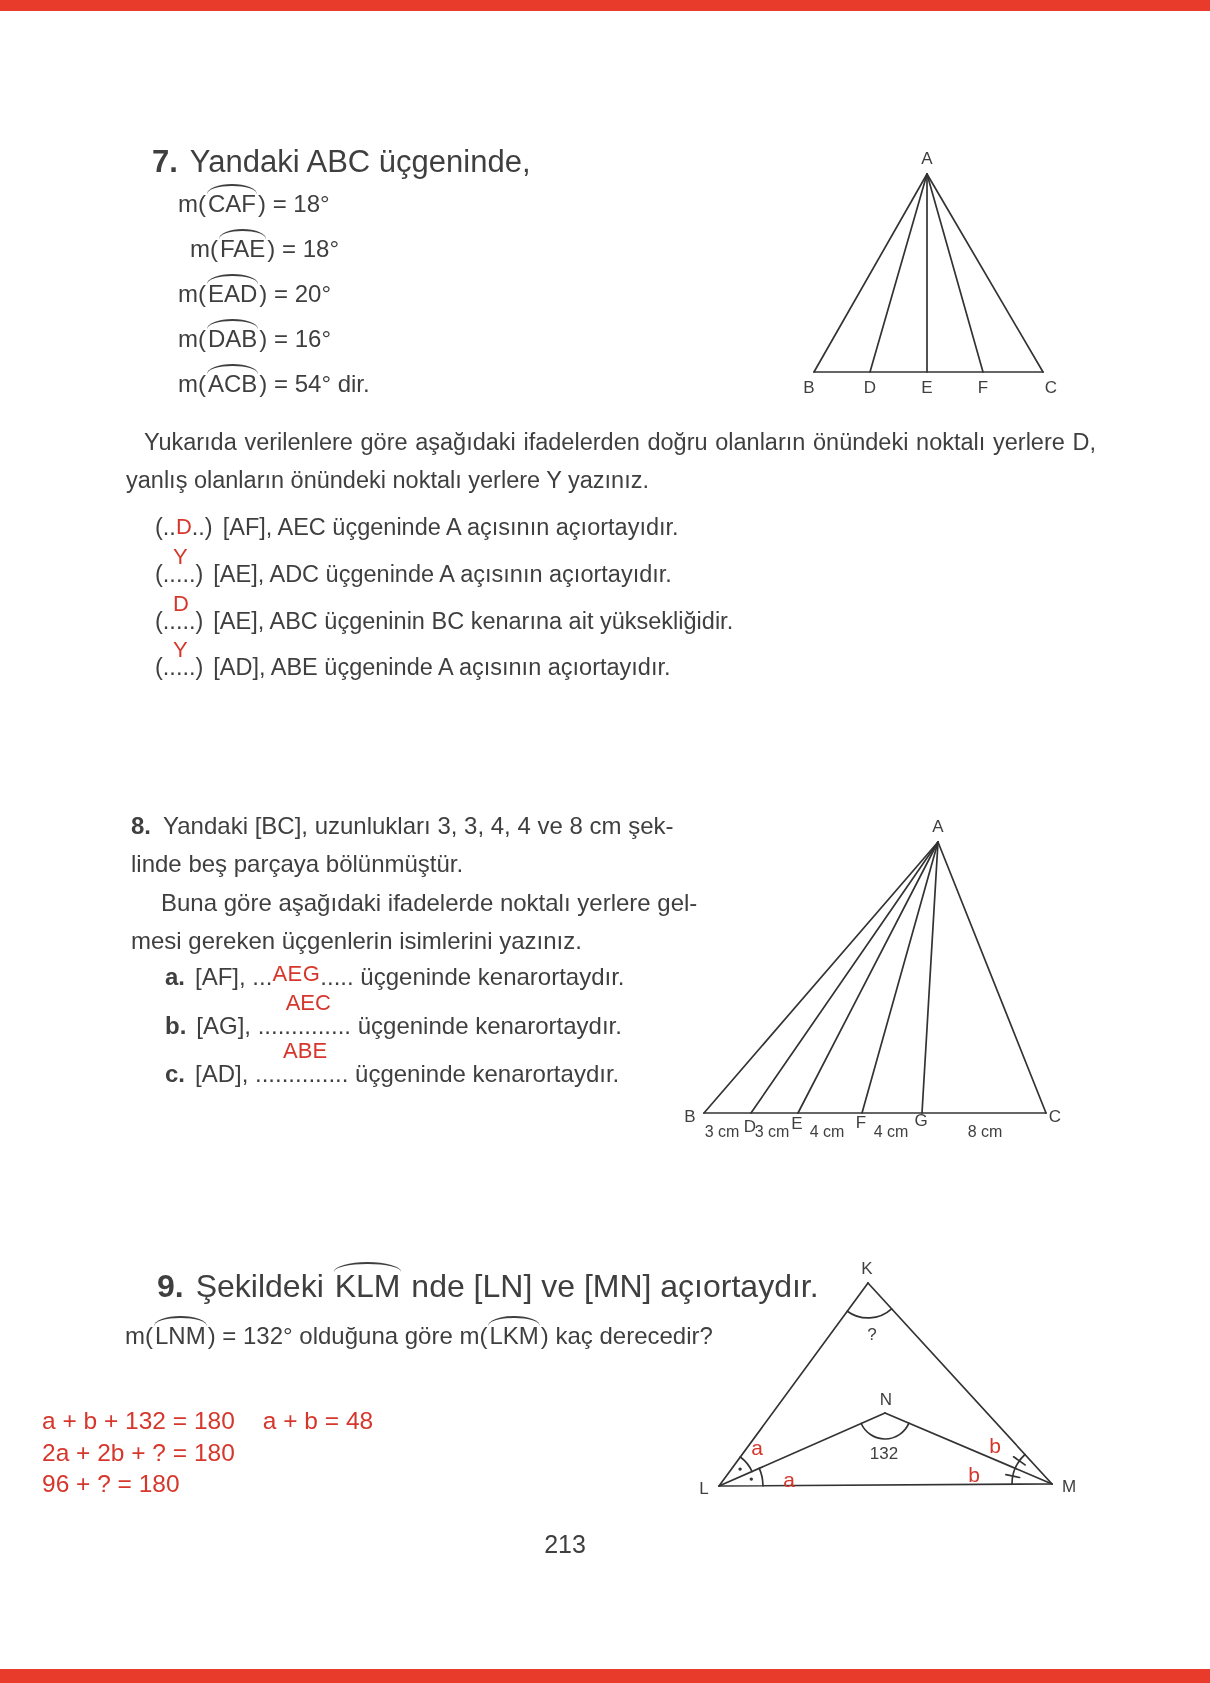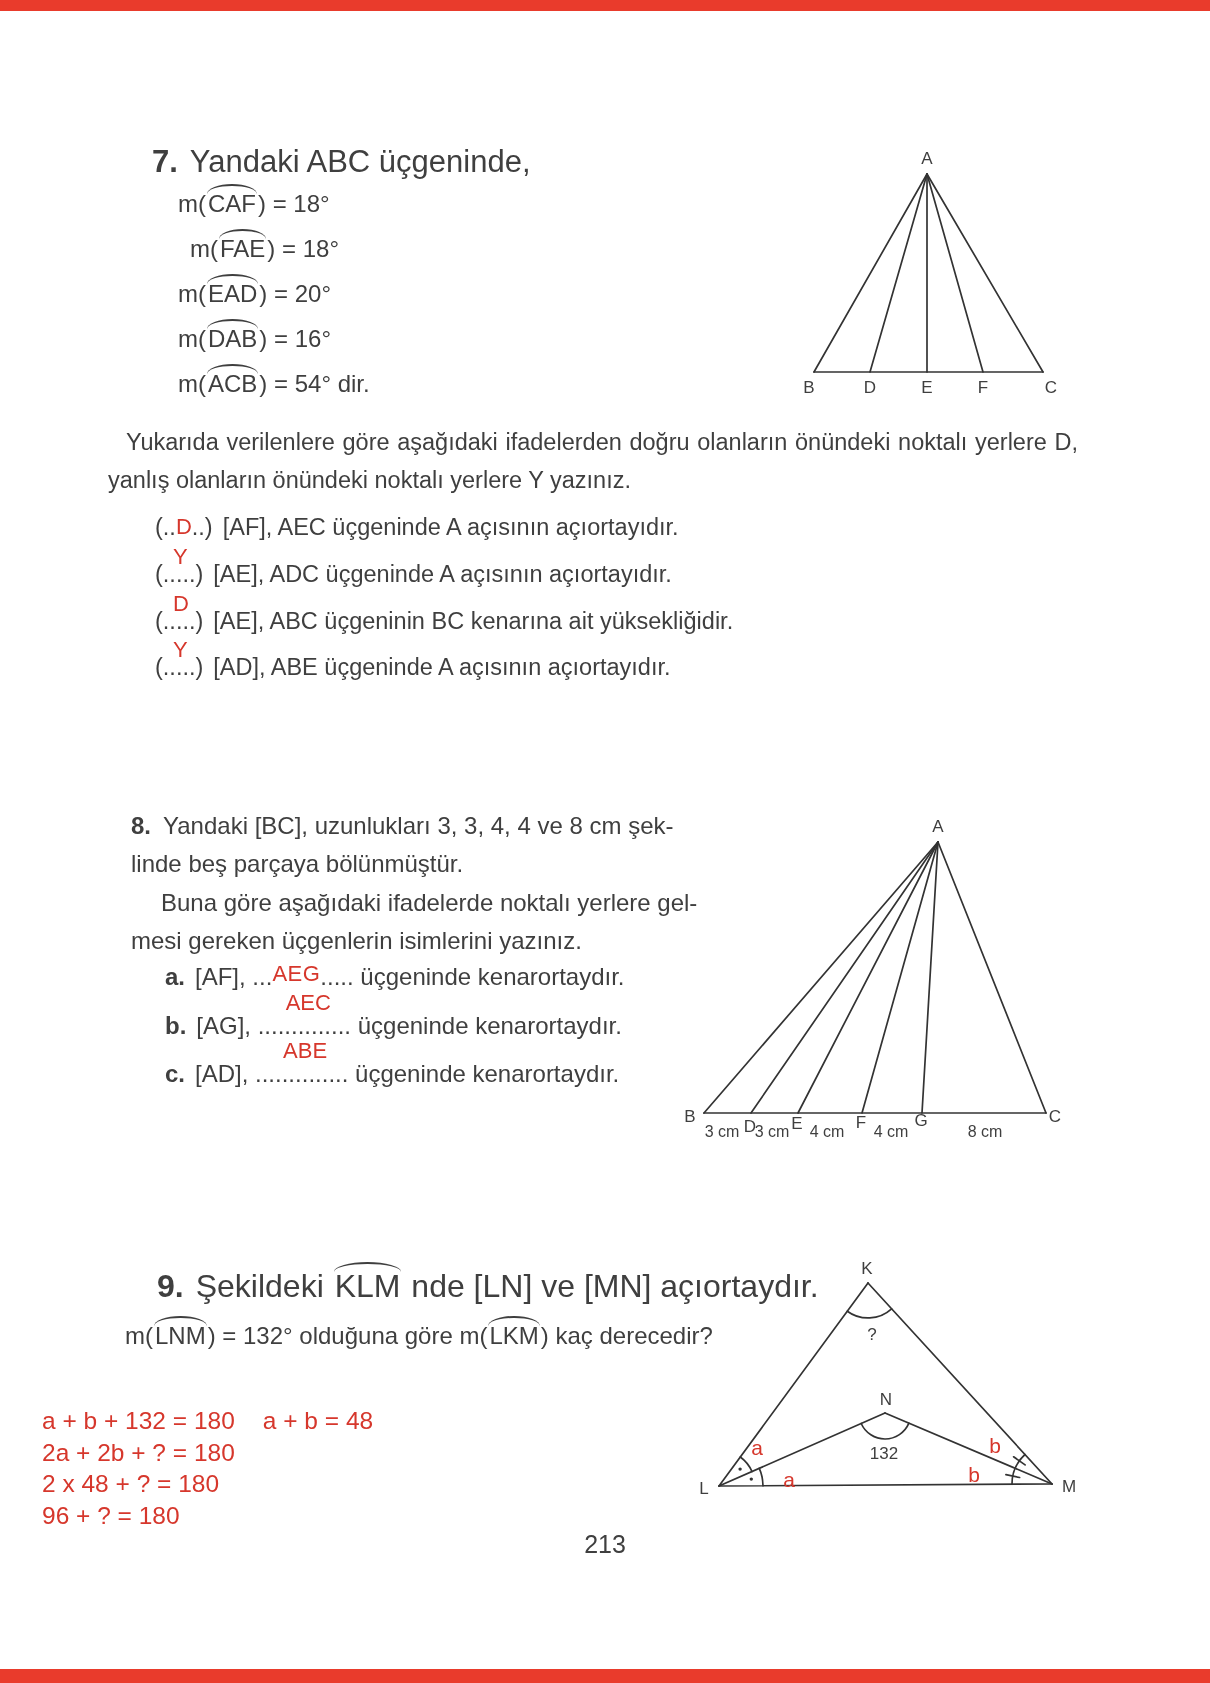--- a/index.html
+++ b/index.html
@@ -21,21 +21,21 @@
     border-top:2px solid #3f3f3f;
     border-radius:50% 50% 0 0 / 100% 100% 0 0;
   }
 
   .qtitle { position:absolute; font-size:31px; white-space:nowrap; }
   .qnum { font-weight:bold; margin-right:12px; }
 
   .angle-row { position:absolute; left:178px; font-size:24px; white-space:nowrap; }
 
   .para {
-    position:absolute; left:108px; top:424px; width:970px;
+    position:absolute; left:126px; top:424px; width:970px;
     font-size:23.5px; line-height:37.5px; text-align:justify; text-indent:18px;
   }
 
   .stmt { position:absolute; left:155px; font-size:23.5px; white-space:nowrap; }
   .stmt .txt { margin-left:10px; }
   .ansblock { position:relative; display:inline-block; }
   .ans-above { position:absolute; left:18px; top:-17px; font-size:22px; }
   .ans-inline { font-size:22px; position:relative; top:-1px; }
 
   .p8line { position:absolute; left:131px; font-size:24px; white-space:nowrap; }
@@ -46,21 +46,21 @@
 
   .q9l1 { position:absolute; left:157px; top:1268px; font-size:32px; white-space:nowrap; }
   .q9l2 { position:absolute; left:125px; top:1322px; font-size:24px; white-space:nowrap; }
 
   .work {
     position:absolute; left:42px; top:1384px;
     font-size:24.5px; line-height:31.6px; white-space:nowrap;margin-top:21px;
   }
   .work .w2 { margin-left:28px; }
 
-  .pageno { position:absolute; left:0; top:1530px; width:1130px; text-align:center; font-size:25px;margin-left:40px; }
+  .pageno { position:absolute; left:0; top:1530px; width:1130px; text-align:center; font-size:25px; }
 
   svg { position:absolute; }
   svg text { font-family:"Liberation Sans", sans-serif; font-size:17px; fill:#3f3f3f; }
   svg text.red { fill:#d6372c; font-size:21px; }
   svg text.small { font-size:16px; }
   svg line, svg path { stroke:#333; stroke-width:1.7; fill:none; stroke-linecap:round; }
   svg circle { fill:#333; stroke:none; }
 </style>
 </head>
 <body>
@@ -166,21 +166,20 @@
 <div class="q9l1">
   <span class="qnum">9.</span><span>Şekildeki </span><span class="hat">KLM</span><span> nde [LN] ve [MN] açıortaydır.</span>
 </div>
 <div class="q9l2">
   <span>m(</span><span class="hat">LNM</span><span>) = 132° olduğuna göre m(</span><span class="hat">LKM</span><span>) kaç derecedir?</span>
 </div>
 
 <div class="work hand">
   <div><span>a + b + 132 = 180</span><span class="w2">a + b = 48</span></div>
   <div>2a + 2b + ? = 180</div>
-  <div>2 x 48 + ? = 180</div>
   <div>96 + ? = 180</div>
 </div>
 
 <svg style="left:650px; top:1248px;" width="430" height="270">
   <line x1="218" y1="35" x2="69" y2="238"></line>
   <line x1="218" y1="35" x2="402" y2="236"></line>
   <line x1="69" y1="238" x2="402" y2="236"></line>
   <line x1="69" y1="238" x2="235" y2="165"></line>
   <line x1="235" y1="165" x2="402" y2="236"></line>
   <path d="M197.3 63.2 A35 35 0 0 0 241.6 60.8"></path>

